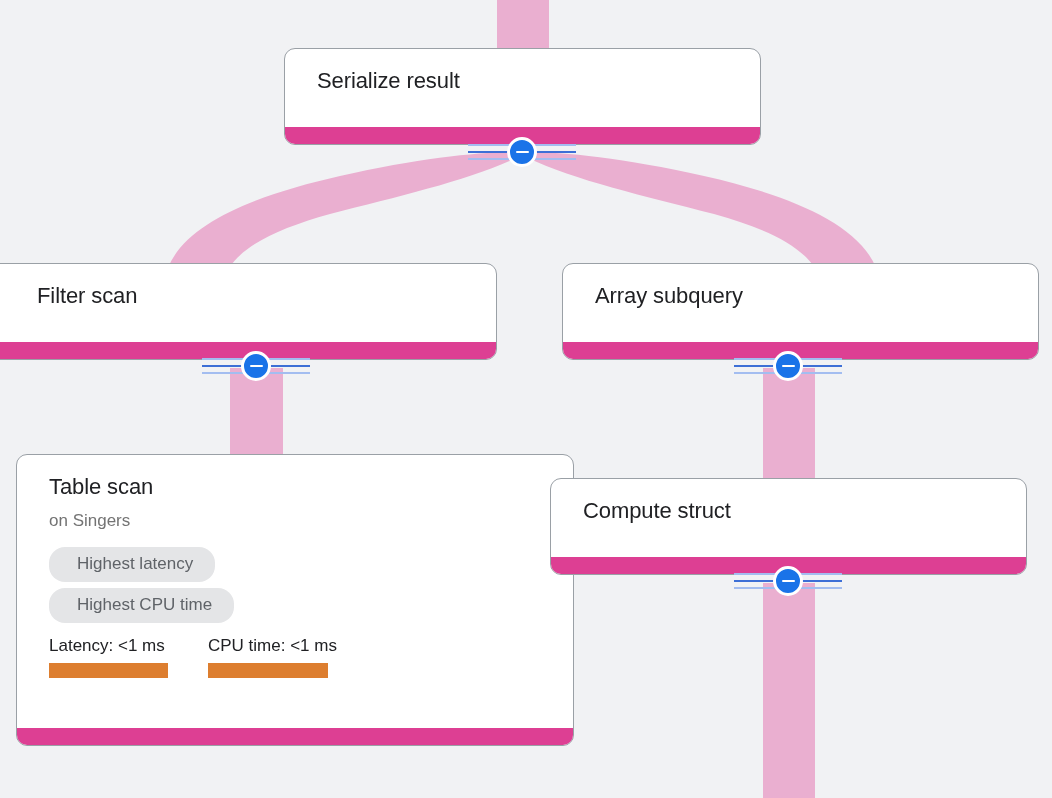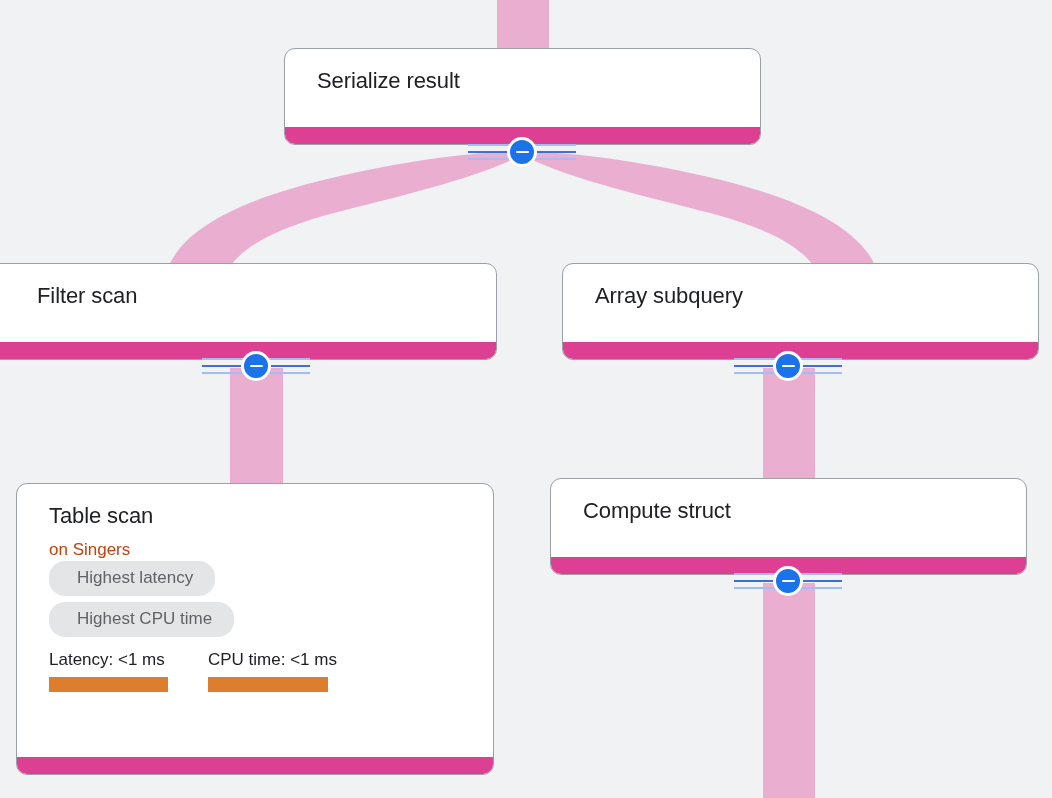--- a/index.html
+++ b/index.html
@@ -53,26 +53,26 @@
     font-size: 22px;
     line-height: 28px;
     color: #202124;
     font-weight: 400;
     letter-spacing: -0.1px;
     white-space: nowrap;
   }
   .node-subtitle {
     font-size: 17px;
     line-height: 22px;
-    color: #c2410c;
+    color: #737373;
     margin-top: 9px;
     white-space: nowrap;
   }
   .chips {
-    margin-top: 0;
+    margin-top: 15px;
     display: flex;
     flex-direction: column;
     align-items: flex-start;
     gap: 6px;
   }
   .chip {
     background: #e4e5e7;
     color: #5f6368;
     font-size: 17px;
     line-height: 20px;
@@ -201,21 +201,21 @@
     <div class="node-footer"></div>
   </div>
 
   <div class="node" style="left:562px; top:263px; width:477px; height:97px;">
     <div class="node-body">
       <div class="node-title">Array subquery</div>
     </div>
     <div class="node-footer"></div>
   </div>
 
-  <div class="node" style="left:16px; top:483px; width:478px; height:292px;">
+  <div class="node" style="left:16px; top:454px; width:558px; height:292px;">
     <div class="node-body">
       <div class="node-title">Table scan</div>
       <div class="node-subtitle">on Singers</div>
 
       <div class="chips">
         <div class="chip">Highest latency</div>
         <div class="chip">Highest CPU time</div>
       </div>
 
       <div class="metrics">

